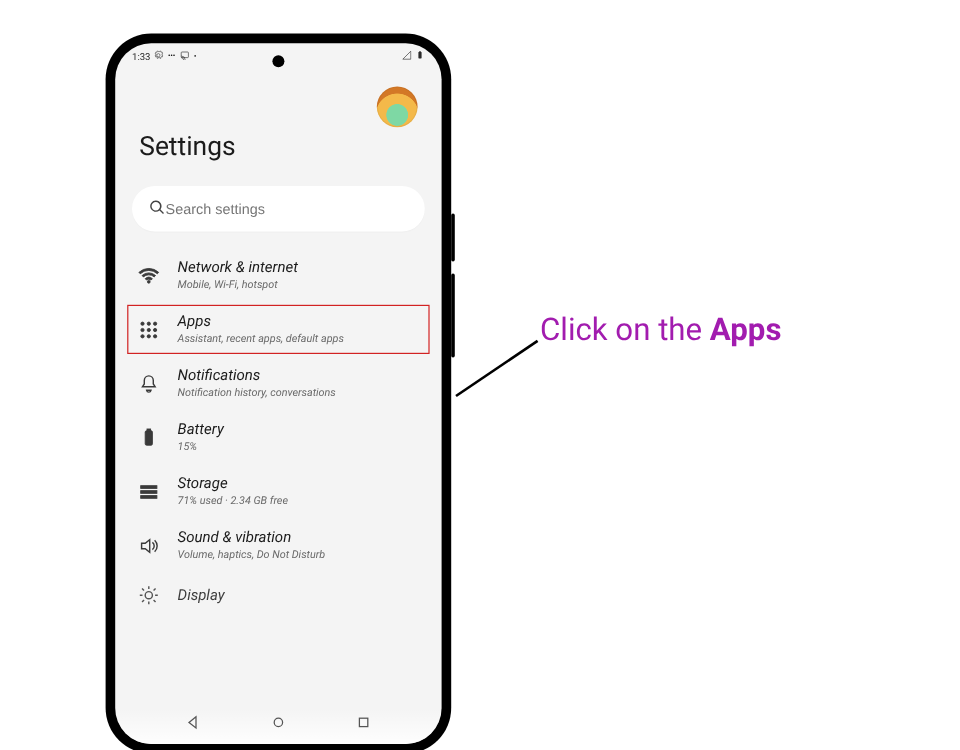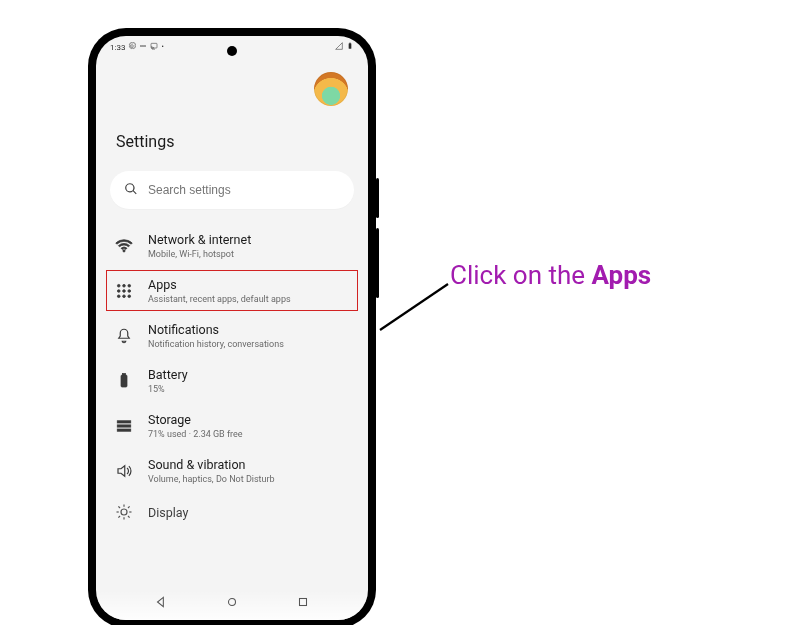--- a/index.html
+++ b/index.html
@@ -68,35 +68,34 @@
   }
   .avatar {
     position: absolute;
     right: 20px; top: 14px;
     width: 34px; height: 34px;
     border-radius: 50%;
     background: radial-gradient(circle at 50% 70%, #7ed8a4 0 30%, #f4b94a 32% 60%, #d37826 62% 100%);
     box-shadow: inset 0 0 0 1px rgba(0,0,0,0.05);
   }
   .title {
-    font-size: 16px;
+    font-size: 22px;
     font-weight: 400;
     color: #1b1b1b;
-    margin-top: 60px;
+    margin-top: 38px;
   }
 
   
   .search {
     margin: 14px 14px 10px 14px;
     background: #fff;
     border-radius: 24px;
     height: 38px;
     display:flex; align-items:center;
     padding: 0 14px;
-    gap: 10px;
     box-shadow: 0 1px 1px rgba(0,0,0,0.02);
     justify-content: center;
   }
   .search svg { width:14px; height:14px; fill:#444; }
   .search input {
     border:none; outline:none; background:transparent;
     font-size: 12px; color:#444; flex:1;
   }
 
   
@@ -106,21 +105,21 @@
     gap: 14px;
     padding: 9px 18px;
     position: relative;
   }
   .item .icon-box {
     width: 20px; height: 20px;
     display:flex; align-items:center; justify-content:center;
     flex-shrink:0;
   }
   .item .icon-box svg { width:18px; height:18px; fill:#3a3a3a; stroke:#3a3a3a; }
-  .item .texts { display:flex; flex-direction:column; }
+  .item .texts { display:flex; flex-direction:column;font-style:italic; }
   .item .label { font-size: 12.5px; color:#1b1b1b; line-height:1.2; }
   .item .sub { font-size: 9px; color:#6a6a6a; margin-top:2px; }
 
   .highlight {
     position:absolute;
     left:10px; right:10px; top:2px; bottom:2px;
     border: 1.5px solid #d22222;
     pointer-events:none;
   }
 

